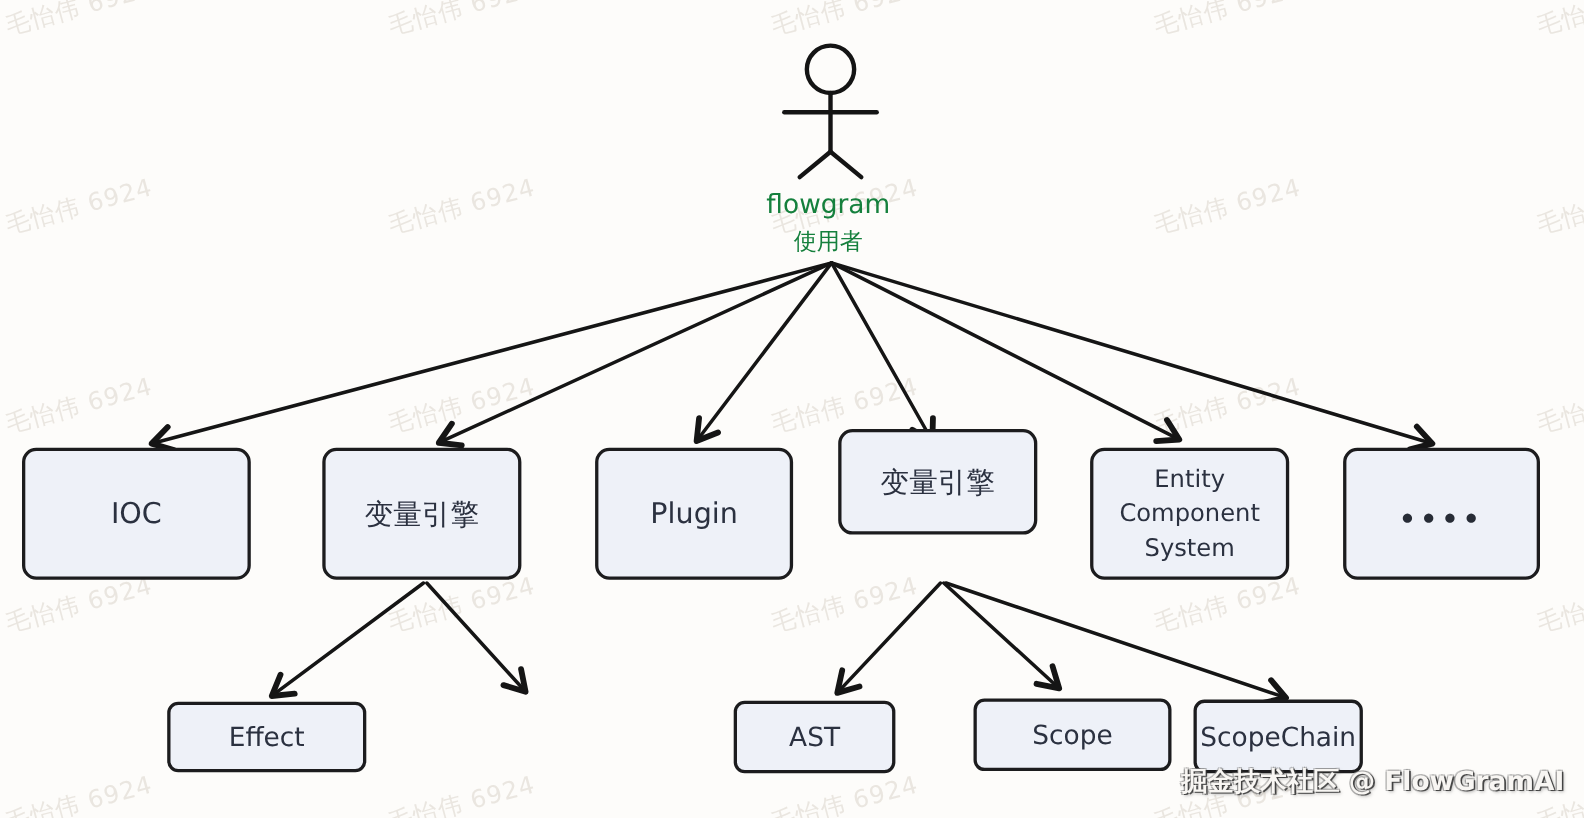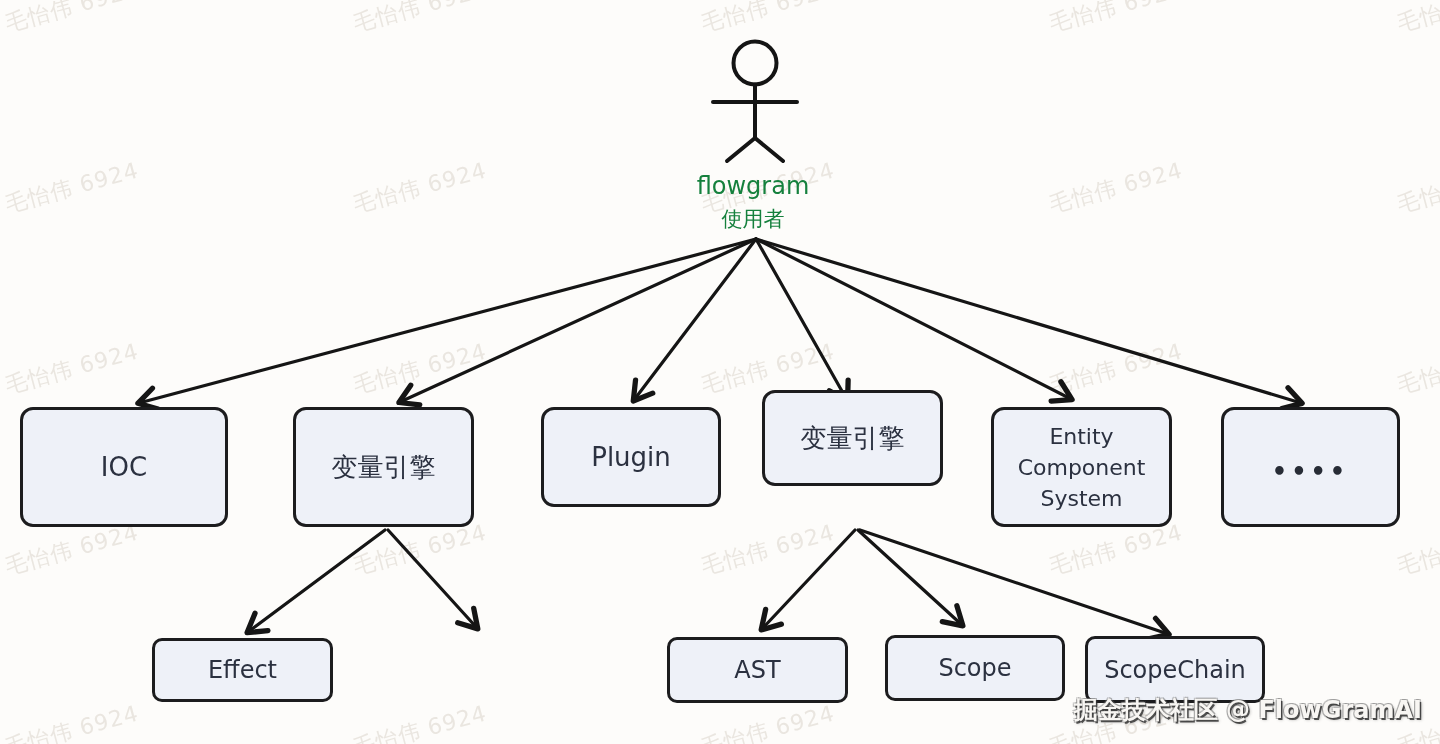--- a/index.html
+++ b/index.html
@@ -135,21 +135,21 @@
   <div class="actor-label l2">使用者</div>
 
   <div class="node lvl1" style="left:20px;top:407px;width:208px;height:120px">
     <span>IOC</span>
   </div>
 
   <div class="node lvl1" style="left:293px;top:407px;width:181px;height:120px">
     <span>变量引擎</span>
   </div>
 
-  <div class="node lvl1" style="left:541px;top:407px;width:180px;height:100px">
+  <div class="node lvl1" style="left:541px;top:407px;width:180px;height:120px">
     <span>Plugin</span>
   </div>
 
   <div class="node lvl1" style="left:762px;top:390px;width:181px;height:96px">
     <span>变量引擎</span>
   </div>
 
   <div class="node lvl1" style="left:991px;top:407px;width:181px;height:120px">
     <span class="ecs-line">Entity</span>
     <span class="ecs-line">Component</span>
@@ -158,27 +158,27 @@
 
   <div class="node lvl1" style="left:1221px;top:407px;width:179px;height:120px">
     <span class="dots" style="padding-top:10px">••••</span>
   </div>
 
   <div class="node lvl2" style="left:152px;top:638px;width:181px;height:64px">
     <span>Effect</span>
   </div>
 
 
-  <div class="node lvl2" style="left:667px;top:637px;width:181px;height:66px">
+  <div class="node lvl2" style="left:667px;top:637px;width:147px;height:66px">
     <span>AST</span>
   </div>
 
   <div class="node lvl2" style="left:885px;top:635px;width:180px;height:66px">
     <span>Scope</span>
   </div>
 
-  <div class="node lvl2" style="left:1085px;top:636px;width:180px;height:67px">
+  <div class="node lvl2" style="left:1085px;top:636px;width:154px;height:67px">
     <span>ScopeChain</span>
   </div>
 
   <div class="juejin">掘金技术社区 @ FlowGramAI</div>
 
 </div>
 
 </body></html>

